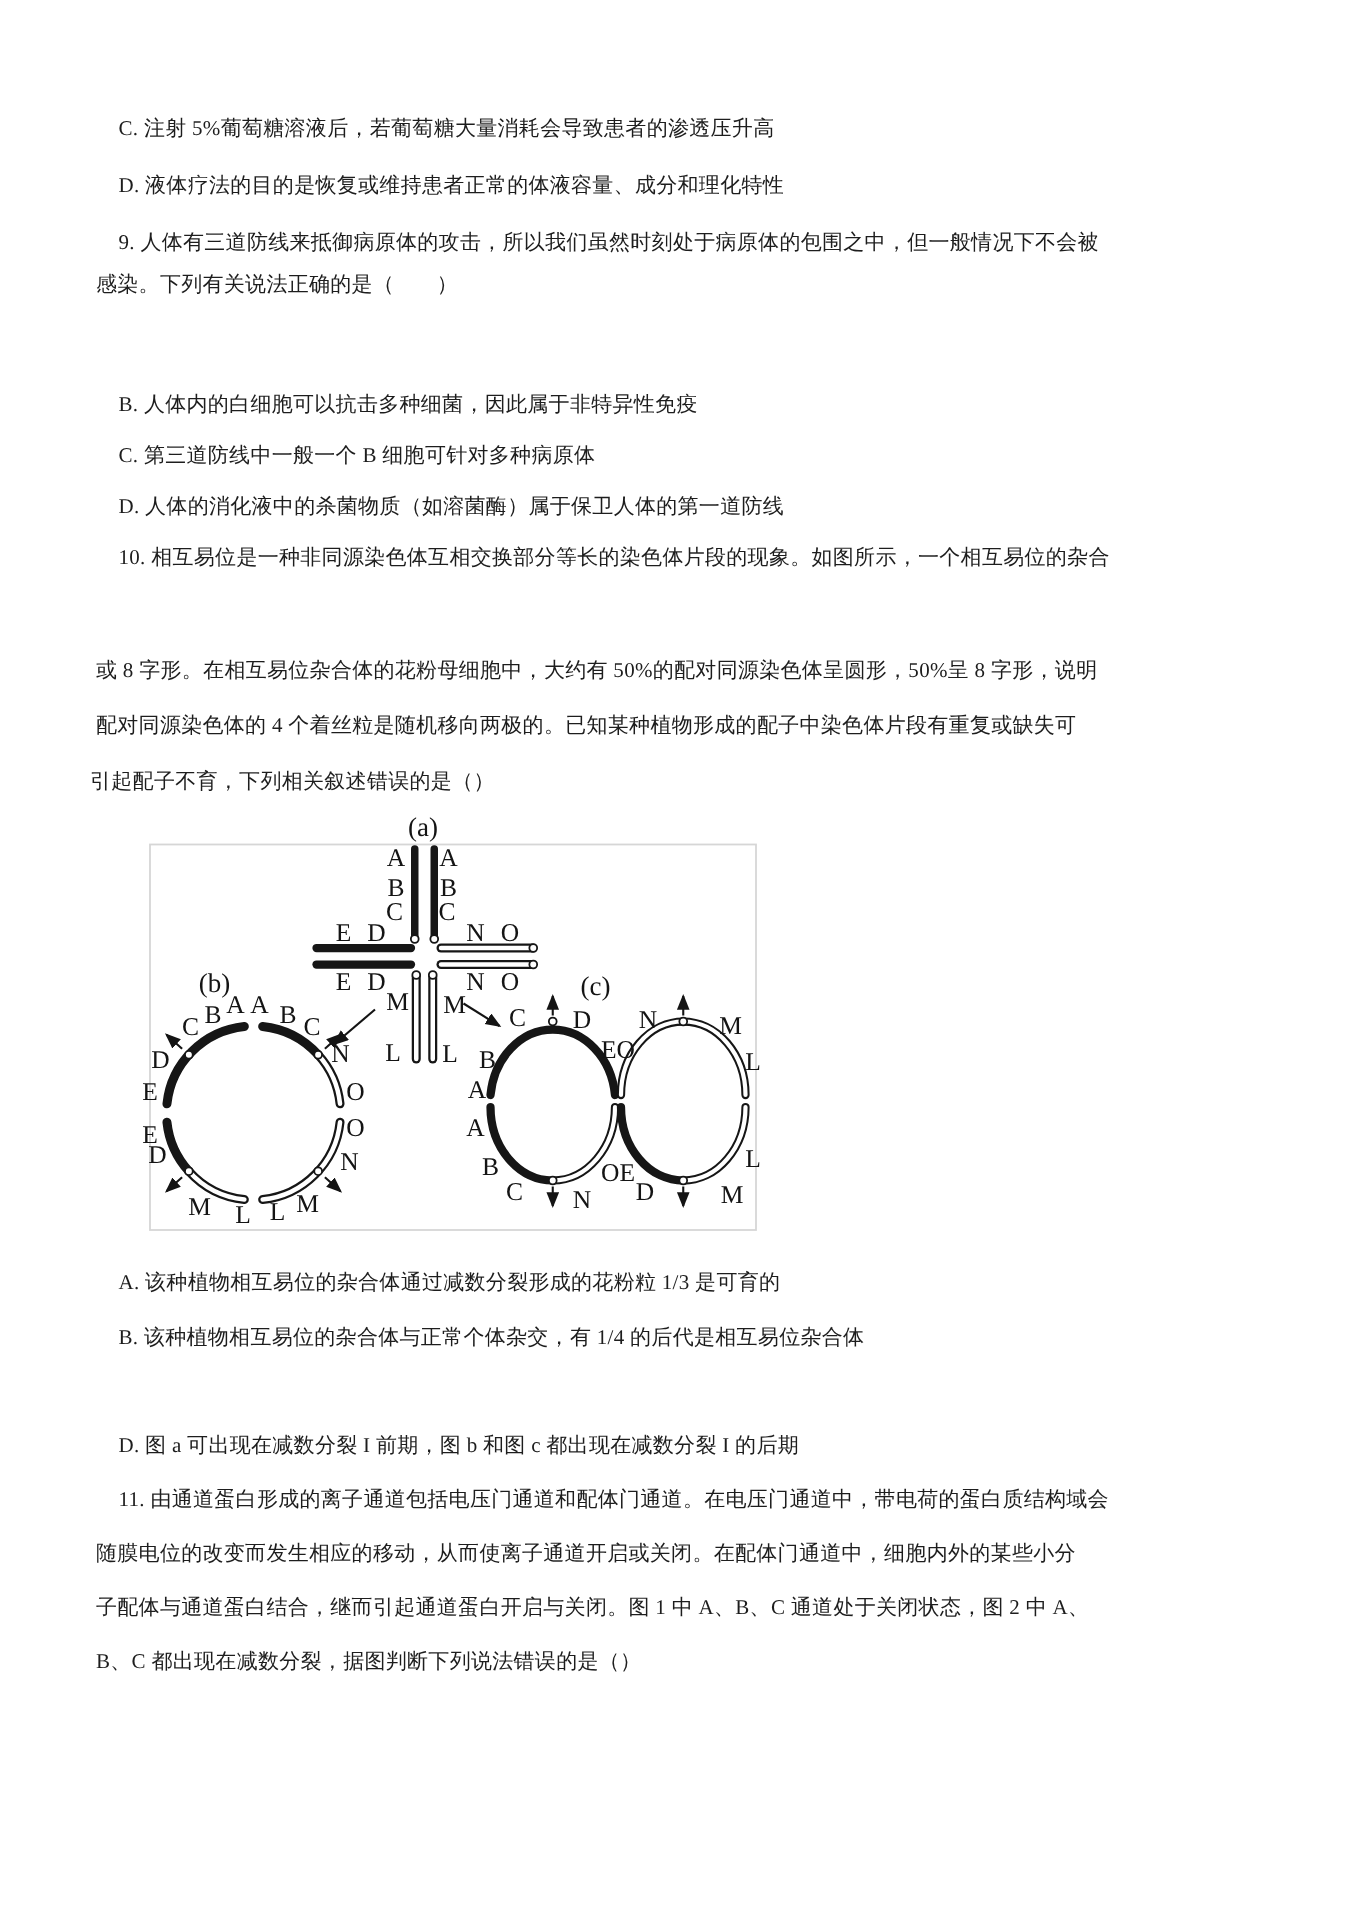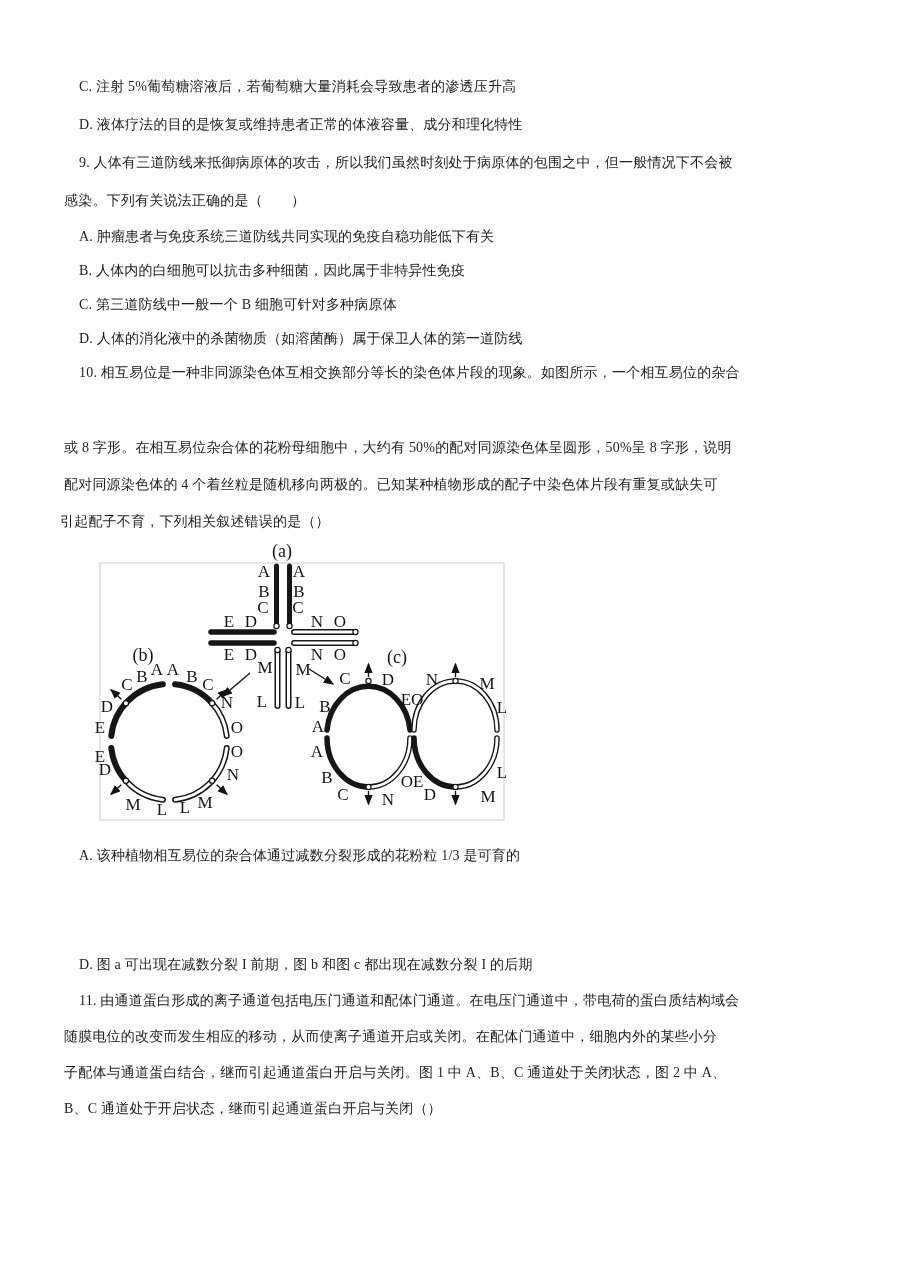--- a/index.html
+++ b/index.html
@@ -35,35 +35,35 @@
   svg text.panel-label{font-size:18px;}
 </style>
 </head>
 <body>
 
 <div class="page">
 
   <div class="line" style="left:79px;top:63px">C. 注射 5%葡萄糖溶液后，若葡萄糖大量消耗会导致患者的渗透压升高</div>
   <div class="line" style="left:79px;top:101px">D. 液体疗法的目的是恢复或维持患者正常的体液容量、成分和理化特性</div>
   <div class="line" style="left:79px;top:139px">9. 人体有三道防线来抵御病原体的攻击，所以我们虽然时刻处于病原体的包围之中，但一般情况下不会被</div>
-  <div class="line" style="left:64px;top:177px">感染。下列有关说法正确的是（　　）</div>
-  <div class="line" style="left:79px;top:213px">A. 肿瘤患者与免疫系统三道防线共同实现的免疫自稳功能低下有关</div>
+  <div class="line" style="left:64px;top:167px">感染。下列有关说法正确的是（　　）</div>
   <div class="line" style="left:79px;top:247px">B. 人体内的白细胞可以抗击多种细菌，因此属于非特异性免疫</div>
   <div class="line" style="left:79px;top:281px">C. 第三道防线中一般一个 B 细胞可针对多种病原体</div>
   <div class="line" style="left:79px;top:315px">D. 人体的消化液中的杀菌物质（如溶菌酶）属于保卫人体的第一道防线</div>
   <div class="line" style="left:79px;top:349px">10. 相互易位是一种非同源染色体互相交换部分等长的染色体片段的现象。如图所示，一个相互易位的杂合</div>
   <div class="line" style="left:64px;top:424px">或 8 字形。在相互易位杂合体的花粉母细胞中，大约有 50%的配对同源染色体呈圆形，50%呈 8 字形，说明</div>
   <div class="line" style="left:64px;top:461px">配对同源染色体的 4 个着丝粒是随机移向两极的。已知某种植物形成的配子中染色体片段有重复或缺失可</div>
   <div class="line" style="left:60px;top:498px">引起配子不育，下列相关叙述错误的是（）</div>
   <div class="line" style="left:79px;top:832px">A. 该种植物相互易位的杂合体通过减数分裂形成的花粉粒 1/3 是可育的</div>
+  <div class="line" style="left:79px;top:869px">B. 该种植物相互易位的杂合体与正常个体杂交，有 1/4 的后代是相互易位杂合体</div>
   <div class="line" style="left:79px;top:941px">D. 图 a 可出现在减数分裂 I 前期，图 b 和图 c 都出现在减数分裂 I 的后期</div>
   <div class="line" style="left:79px;top:977px">11. 由通道蛋白形成的离子通道包括电压门通道和配体门通道。在电压门通道中，带电荷的蛋白质结构域会</div>
   <div class="line" style="left:64px;top:1013px">随膜电位的改变而发生相应的移动，从而使离子通道开启或关闭。在配体门通道中，细胞内外的某些小分</div>
   <div class="line" style="left:64px;top:1049px">子配体与通道蛋白结合，继而引起通道蛋白开启与关闭。图 1 中 A、B、C 通道处于关闭状态，图 2 中 A、</div>
-  <div class="line" style="left:64px;top:1085px">B、C 通道处于开启状态，继而引起通道蛋白开启与关闭（）</div>
+  <div class="line" style="left:64px;top:1085px">B、C 都出现在减数分裂，据图判断下列说法错误的是（）</div>
 
   <div class="figure-wrap">
     <svg width="415" height="290" viewBox="0 0 415 290" xmlns="http://www.w3.org/2000/svg">
       <defs>
         <marker id="ah" markerWidth="9" markerHeight="8" refX="6.5" refY="3" orient="auto">
           <path d="M0,0 L7.5,3 L0,6 z" fill="#141414"></path>
         </marker>
       </defs>
 
       <rect x="5" y="25" width="404" height="257" fill="none" stroke="#d6d6d6" stroke-width="1.2"></rect>

